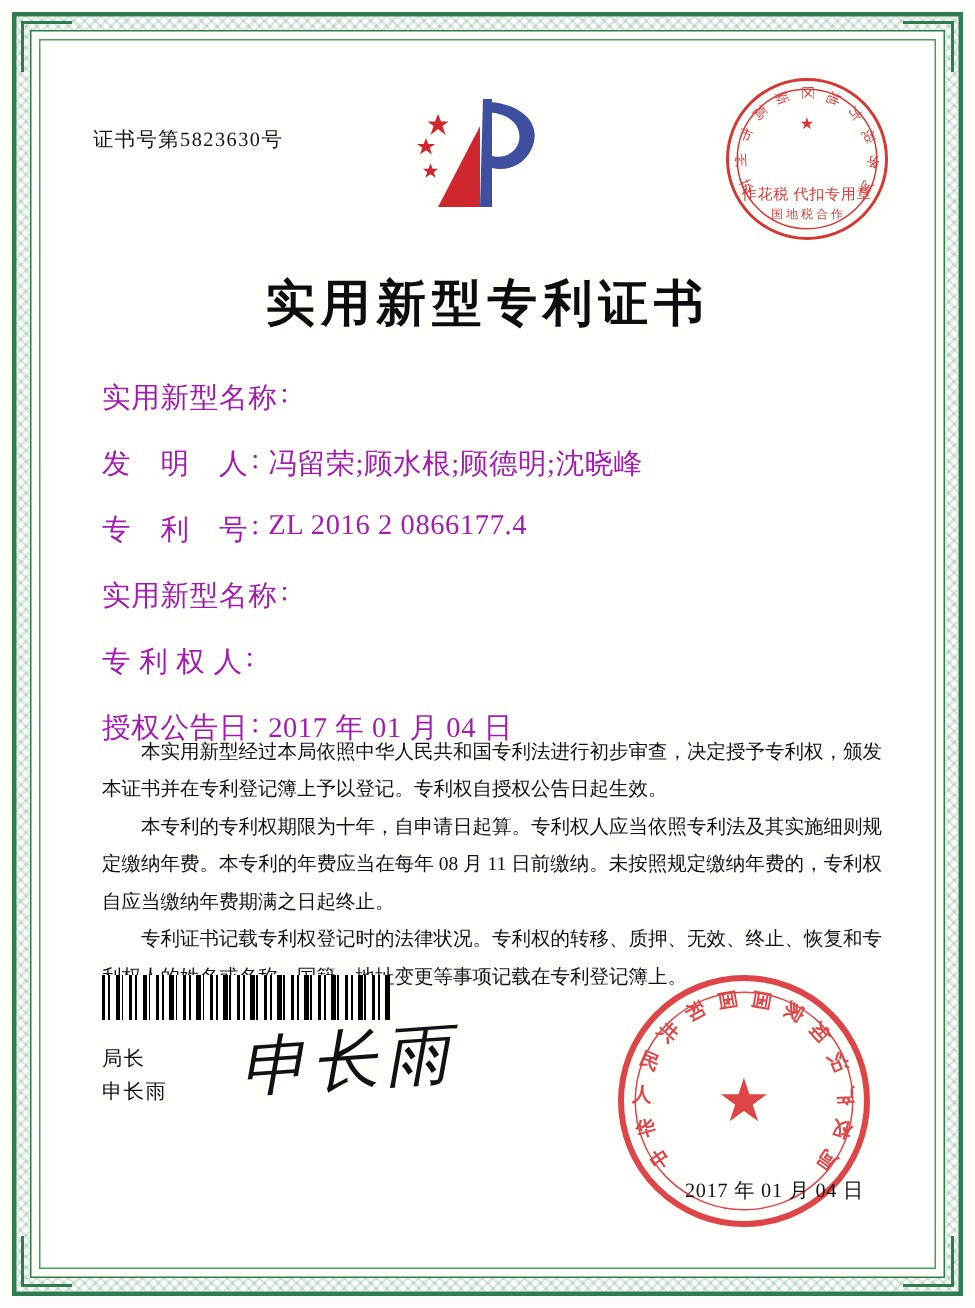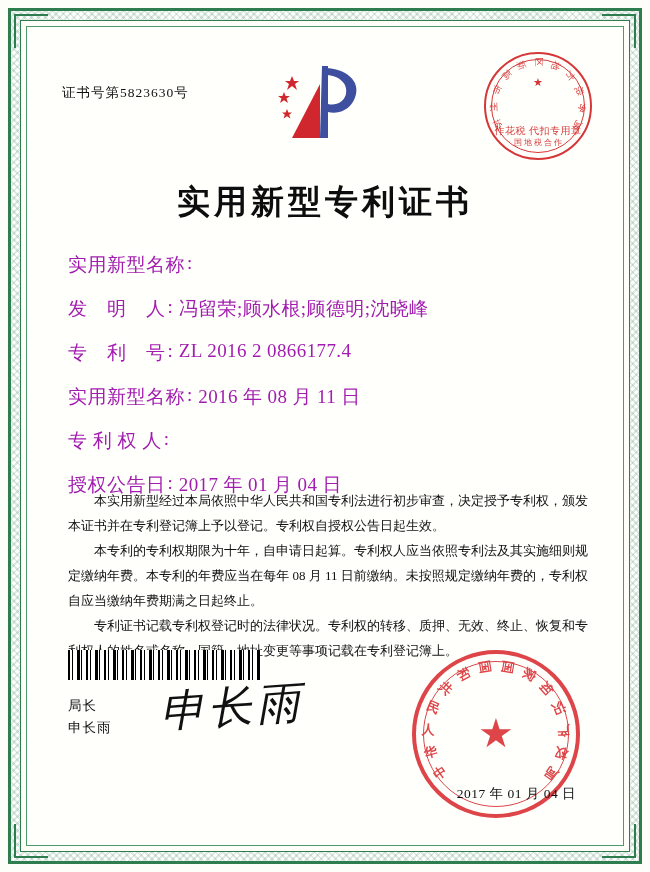--- a/index.html
+++ b/index.html
@@ -302,21 +302,20 @@
           <span class="field-value">冯留荣;顾水根;顾德明;沈晓峰</span>
         </div>
         <div class="field-row">
           <span class="field-label">专　利　号</span>
           <span class="field-sep">:</span>
           <span class="field-value">ZL 2016 2 0866177.4</span>
         </div>
         <div class="field-row">
           <span class="field-label">实用新型名称</span>
           <span class="field-sep">:</span>
-          <span class="field-value">2016 年 08 月 11 日</span>
         </div>
         <div class="field-row">
           <span class="field-label">专 利 权 人</span>
           <span class="field-sep">:</span>
         </div>
         <div class="field-row">
           <span class="field-label">授权公告日</span>
           <span class="field-sep">:</span>
           <span class="field-value">2017 年 01 月 04 日</span>
         </div>

